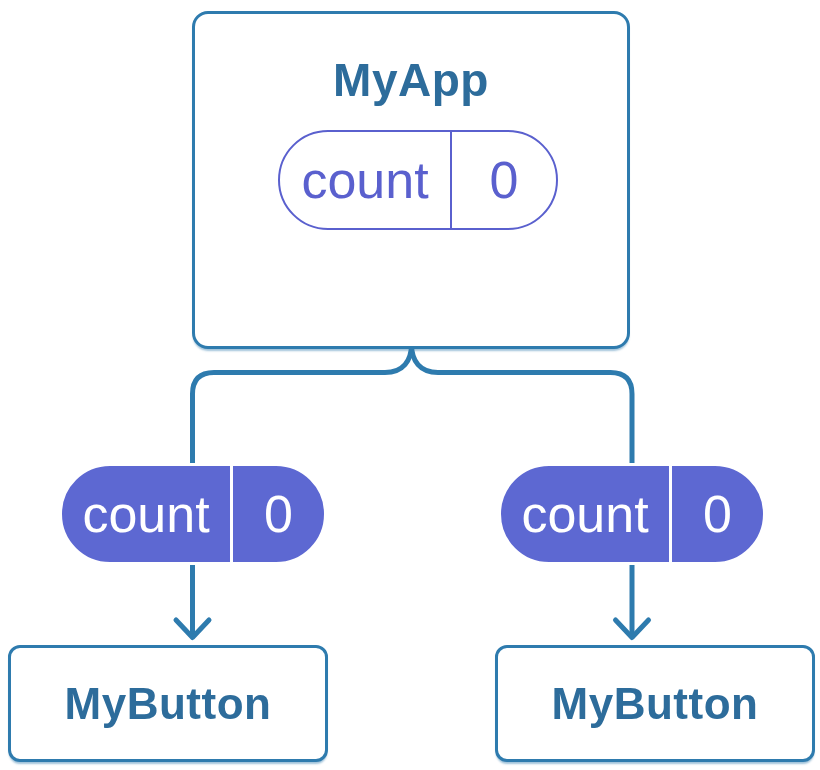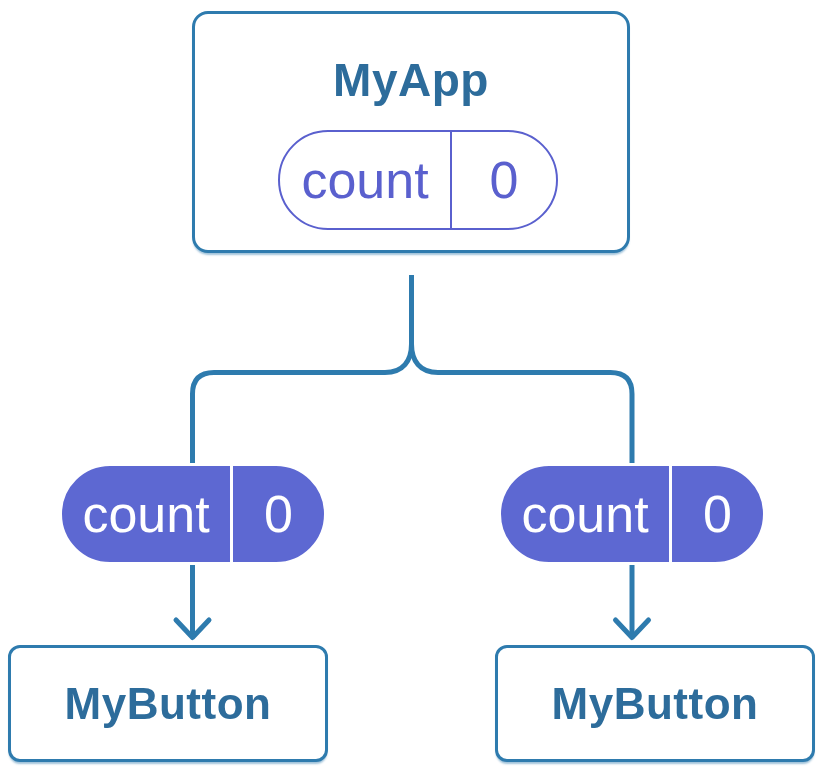--- a/index.html
+++ b/index.html
@@ -36,21 +36,21 @@
   .component-box {
     position: absolute;
     box-sizing: border-box;
     background: #ffffff;
     border: 3px solid var(--blue-stroke, #2E7BAE);
     box-shadow: 0 3px 2px -1px rgba(46, 123, 174, 0.45);
   }
 
   .app-box {
     left: 192px; top: 11px;
-    width: 438px; height: 242px;
+    width: 438px; height: 338px;
     border-radius: 16px;
   }
 
   .box-title {
     color: var(--blue-text, #2D6C9B);
     font-weight: 600;
     letter-spacing: 0.5px;
     text-align: center;
   }
   .app-box .box-title {

